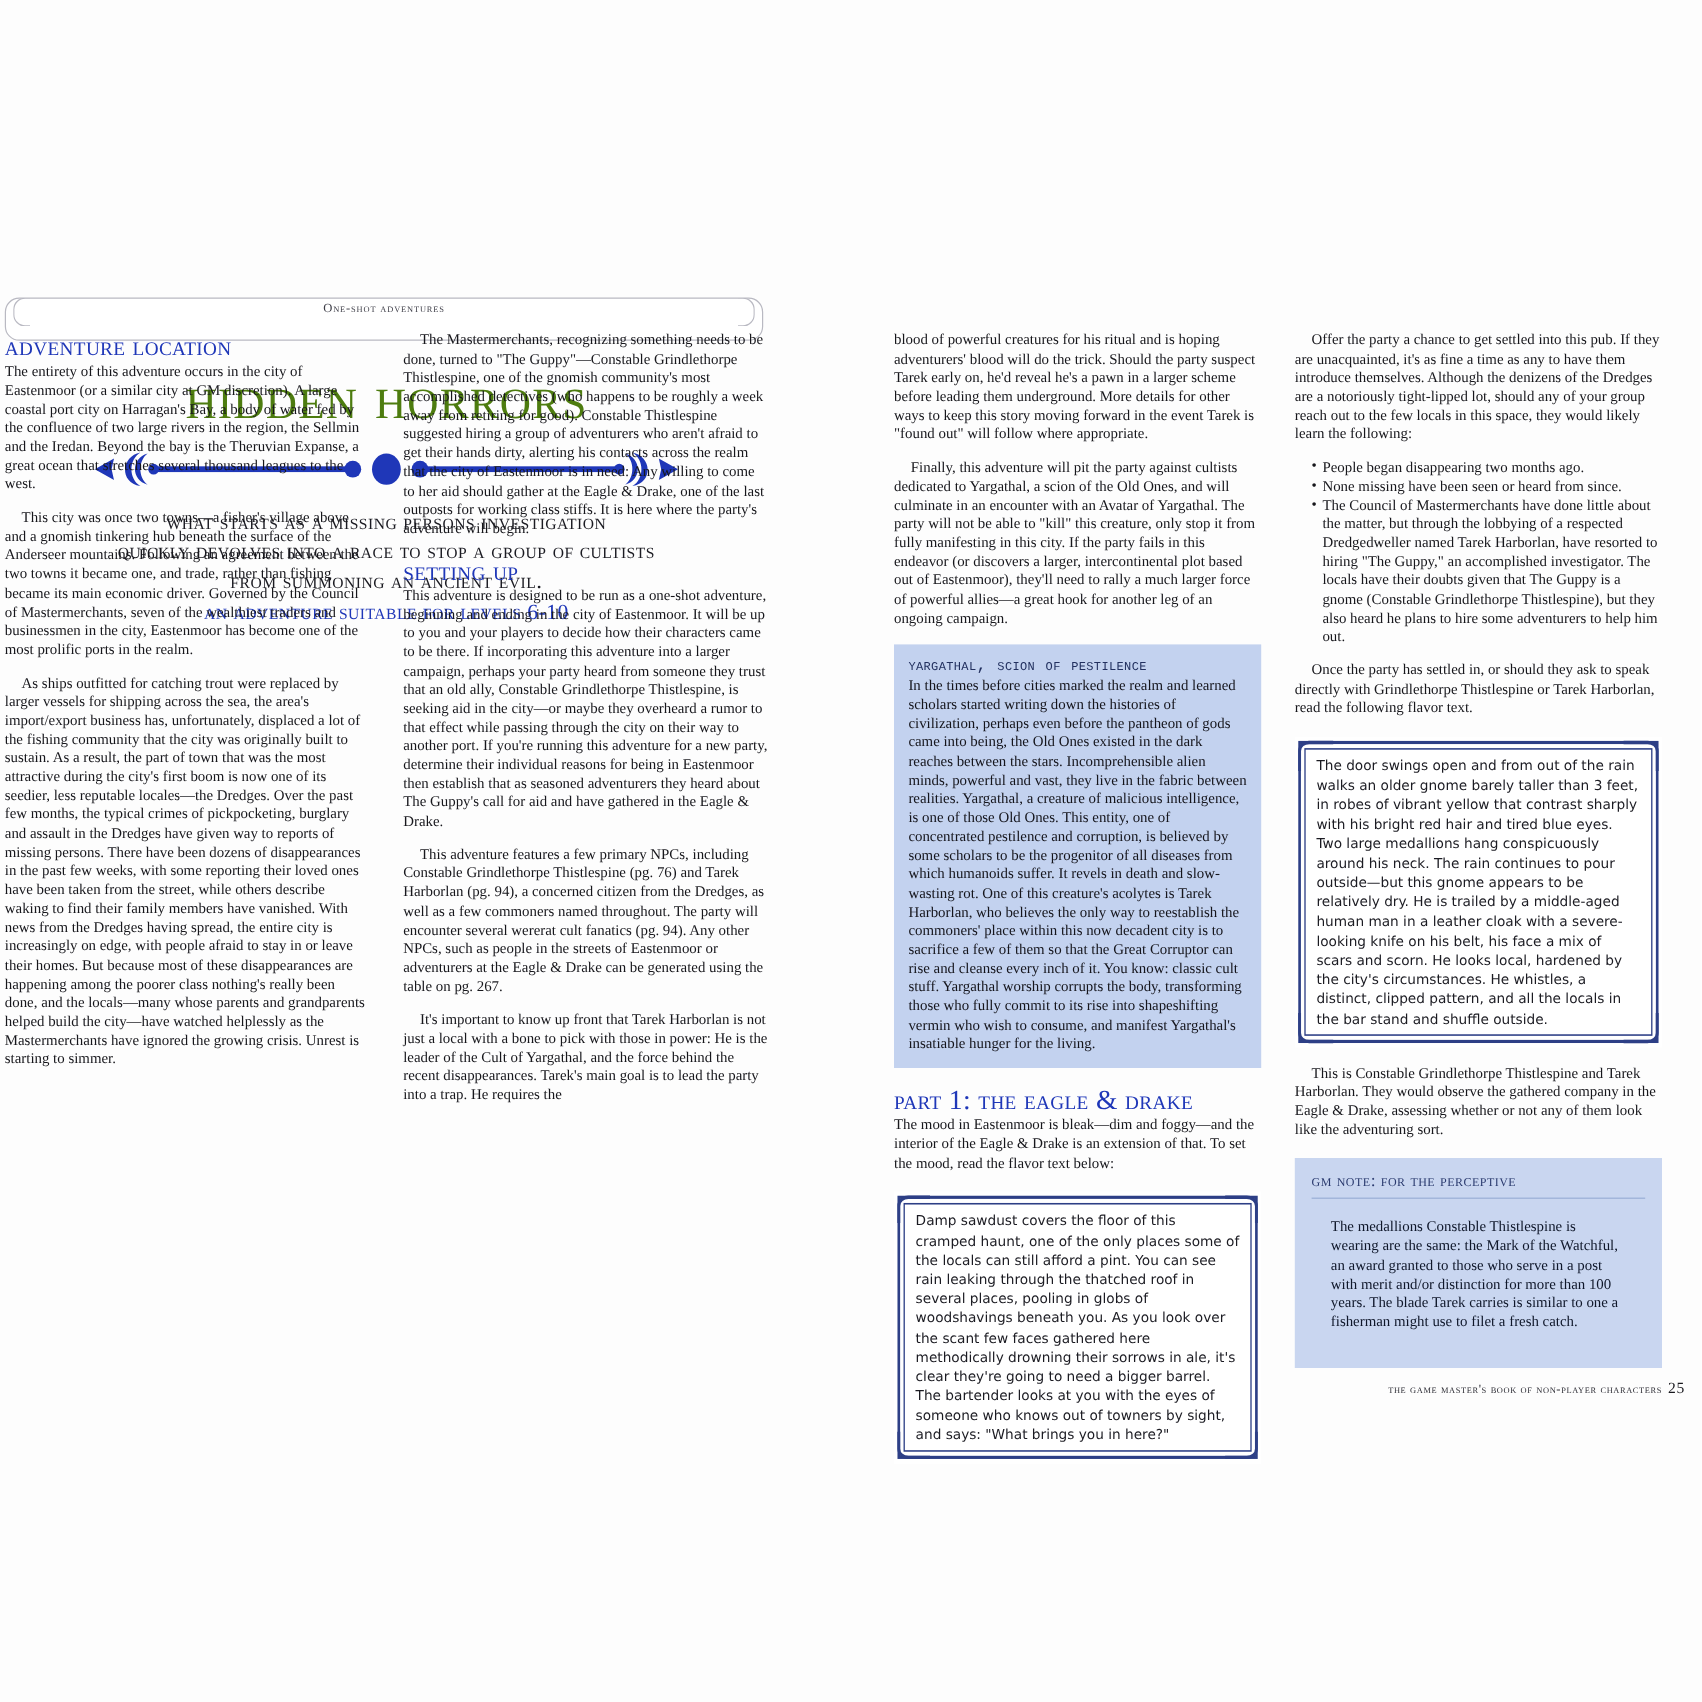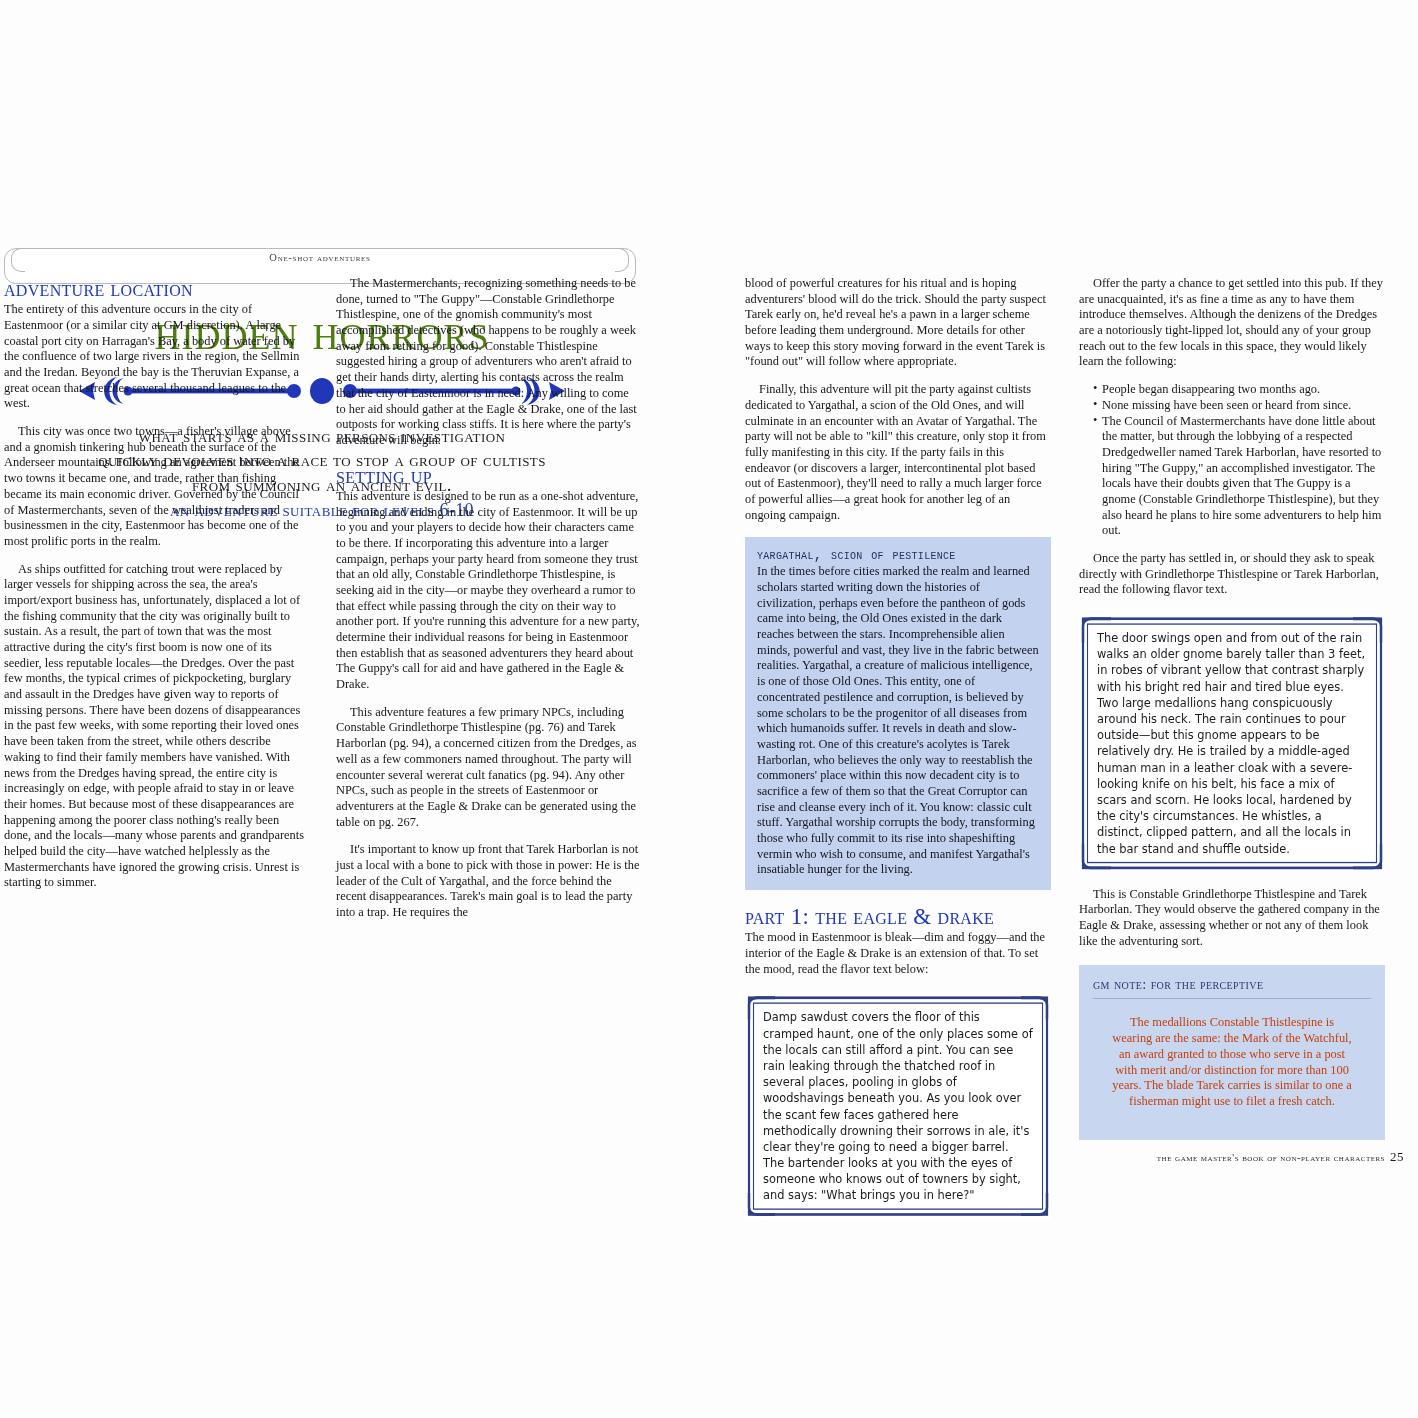--- a/index.html
+++ b/index.html
@@ -219,23 +219,22 @@
     font-variant: small-caps;
     text-transform: lowercase;
     letter-spacing: 0.4px;
     padding-bottom: 5px;
     border-bottom: 1px solid #9aaed6;
     margin-bottom: 8px;
   }
   .gm-body {
     font-size: 12.4px;
     line-height: 1.265;
-    color: #c2410c;
+    color: #0f172a;
     margin: 16px;
-    text-align: center;
   }
 
   
   .flavor-box {
     position: relative;
     margin-top: 16px;
     padding: 16px 18px 16px 18px;
     box-sizing: border-box;
     background: #ffffff;
   }

